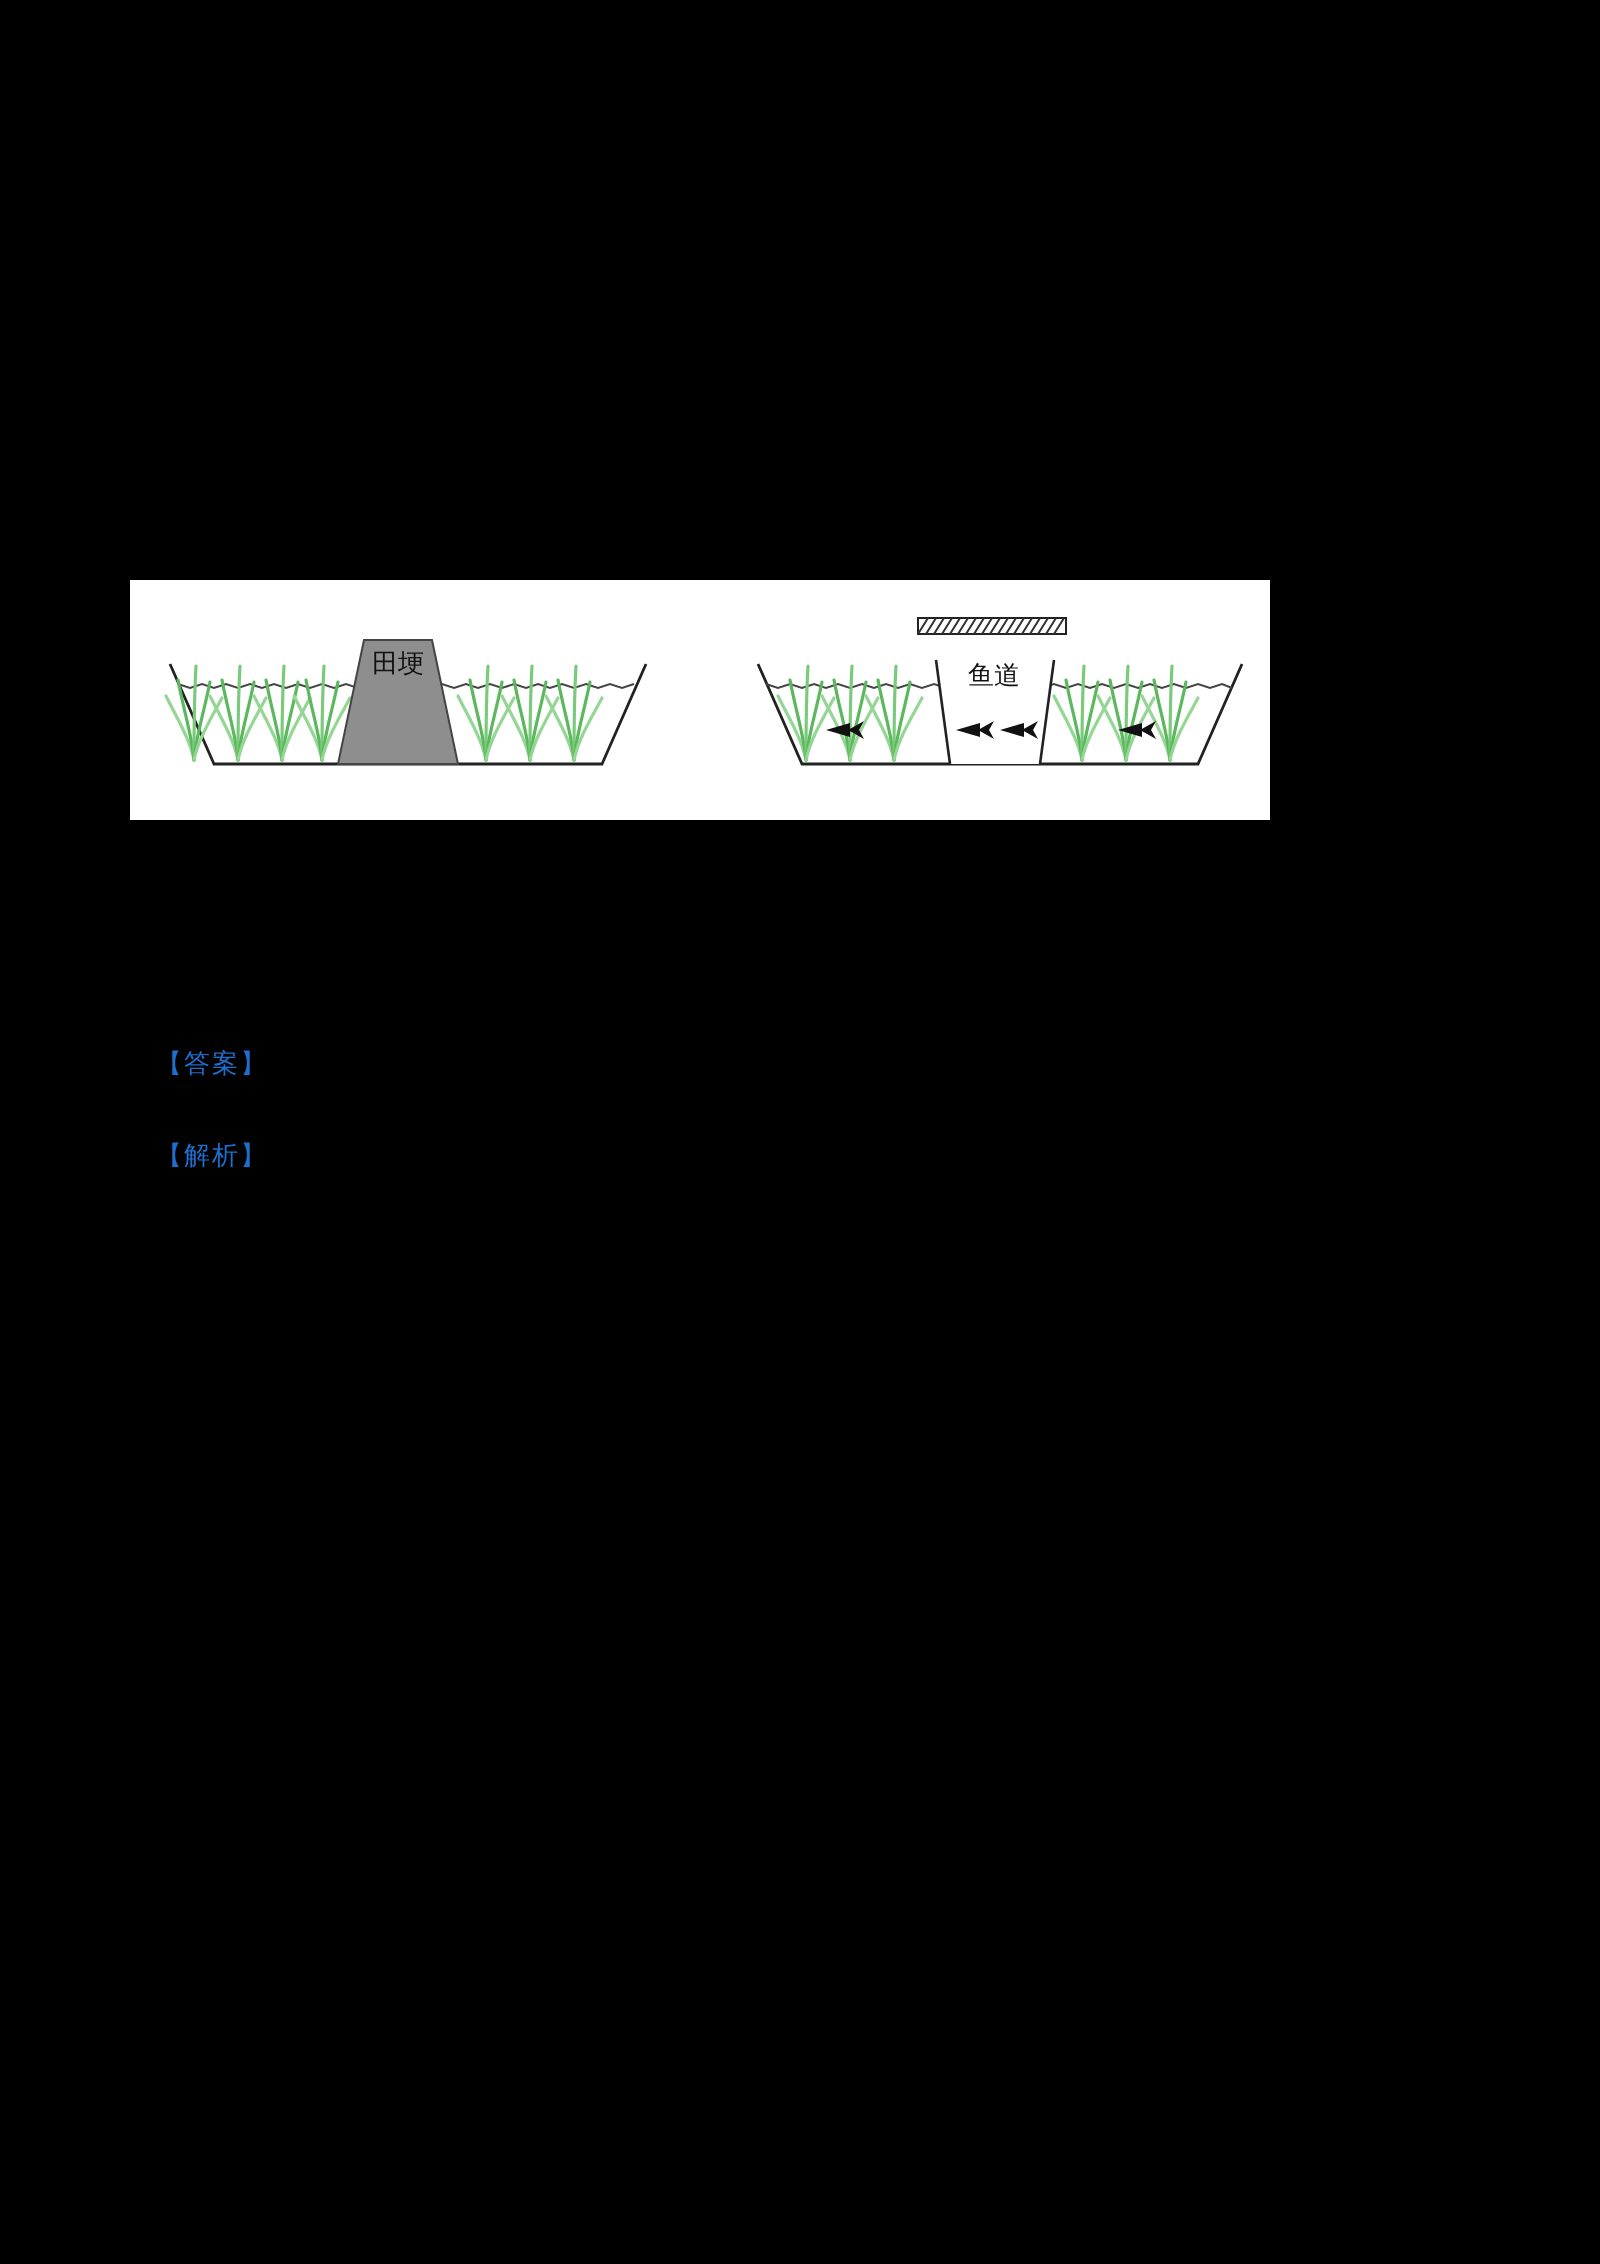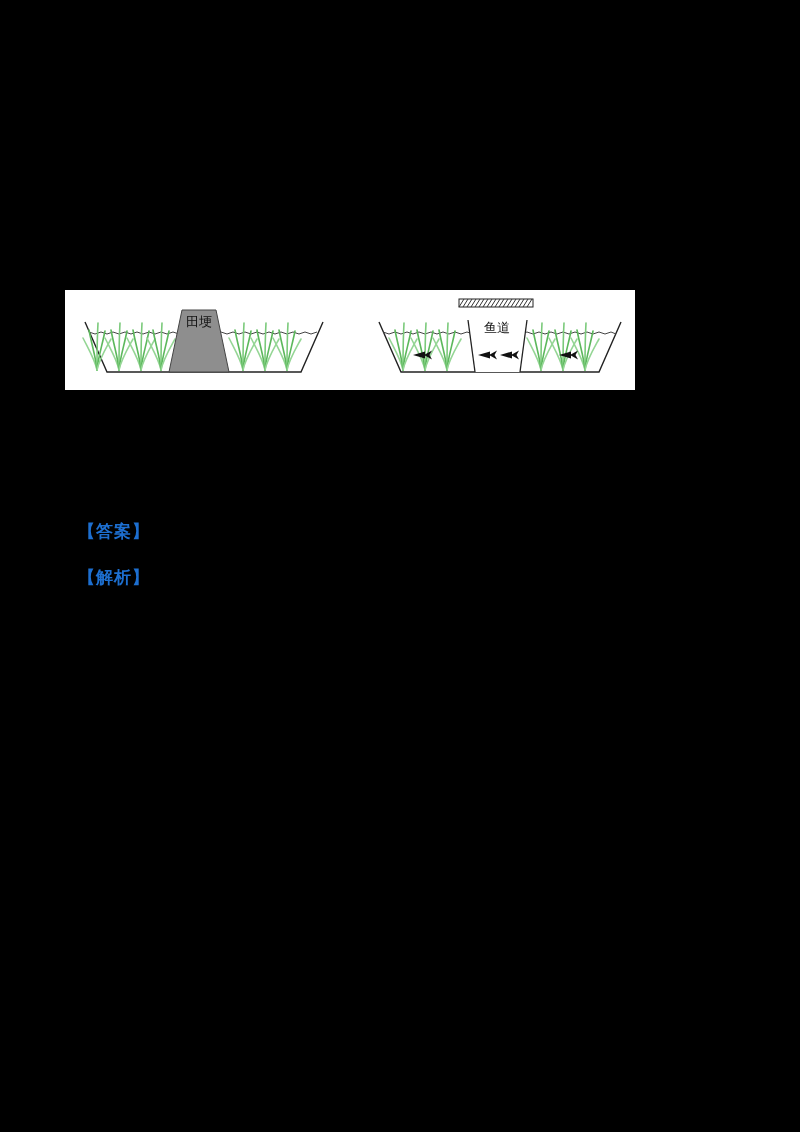--- a/index.html
+++ b/index.html
@@ -5,30 +5,30 @@
   html,body{margin:0;padding:0;}
   body{
     width:800px;height:1132px;
     background:#000000;
     position:relative;
     font-family:"Liberation Sans",sans-serif;
     overflow:hidden;
   }
   .figure-box{
     position:absolute;left:65px;top:290px;
-    width:570px;height:100px;
+    width:570px;height:120px;
     background:#ffffff;
     display:flex;align-items:center;justify-content:space-between;
     padding:0 8px 0 14px;box-sizing:border-box;text-align:center;
   }
   .panel{display:block;}
   svg text{font-family:"Liberation Serif","DejaVu Serif",serif;}
   .link{
     position:absolute;left:78px;
-    color:#1d6fd0;font-size:17px;font-weight:bold;
+    color:#1d6fd0;font-size:13px;font-weight:normal;
     letter-spacing:1px;cursor:pointer;line-height:16px;
   }
   .link.answer{top:524px;}
   .link.analysis{top:570px;}
 </style>
 </head>
 <body>
 
 <div class="figure-box">
 

